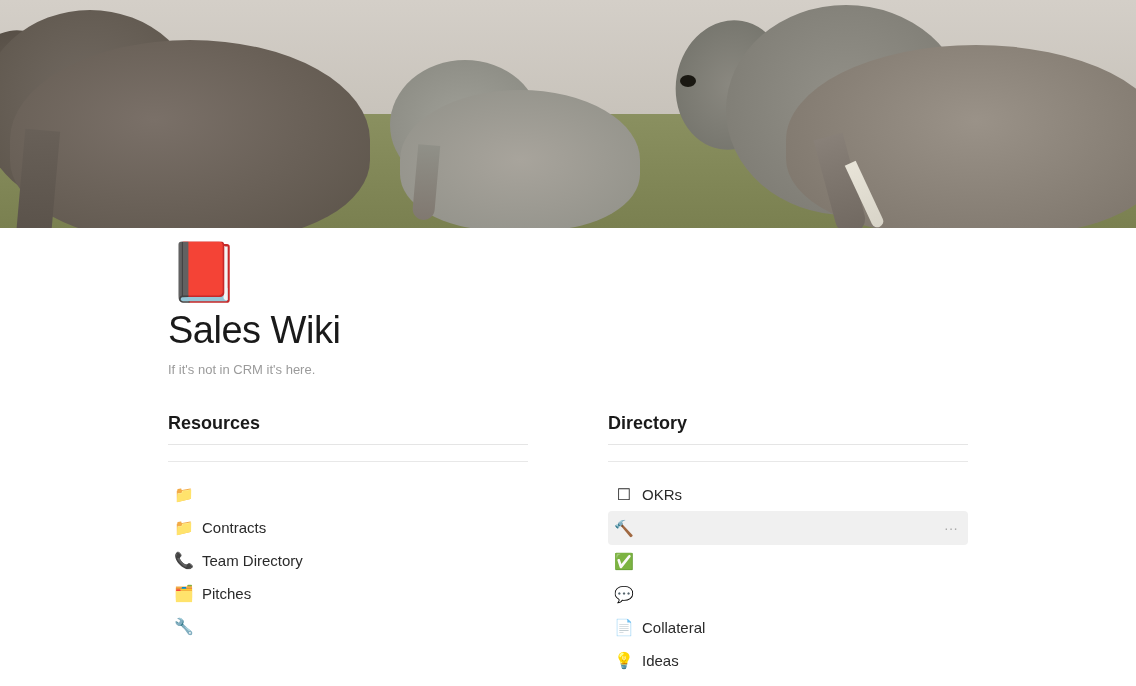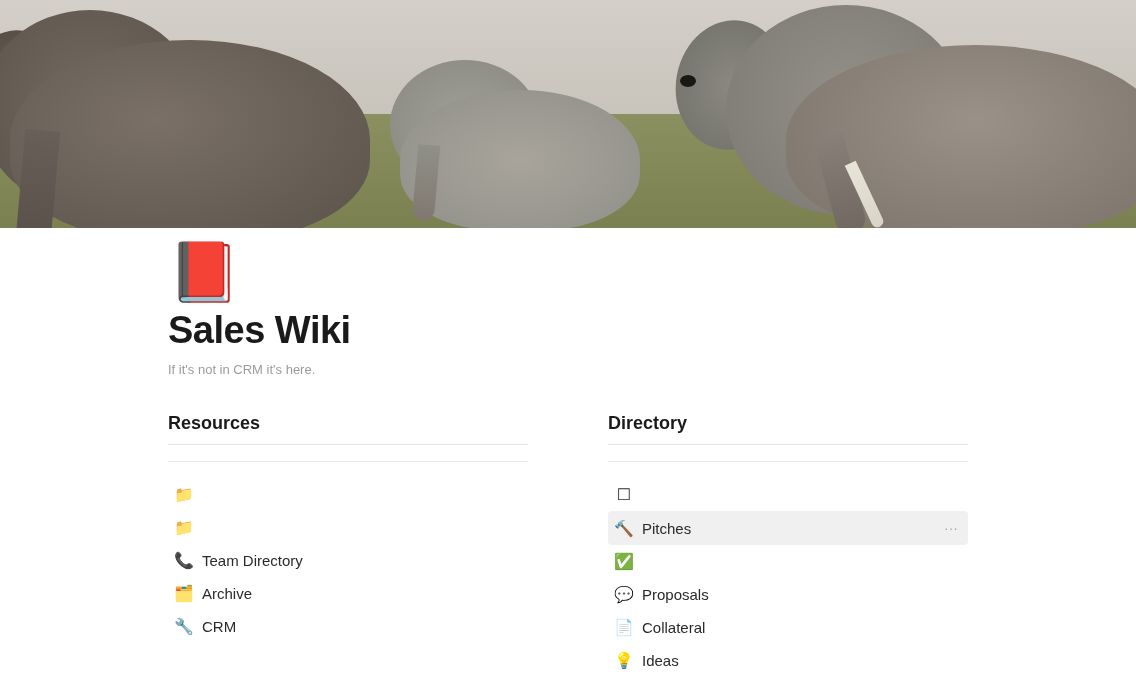--- a/index.html
+++ b/index.html
@@ -180,21 +180,21 @@
     .book-emoji {
       font-size: 58px;
       line-height: 1;
       display: block;
       margin-top: 15px;
       margin-bottom: 8px;
     }
 
     .page-title {
       font-size: 38px;
-      font-weight: 700;
+      font-weight: 400;
       color: #1a1a1a;
       margin-bottom: 10px;
       letter-spacing: -0.5px;
     }
 
     .page-subtitle {
       font-size: 13px;
       color: #9b9b9b;
       margin-bottom: 36px;
     }
@@ -339,54 +339,53 @@
       <div class="column-header">Resources</div>
       <hr class="divider-line">
       <ul class="nav-list">
         <li class="nav-item">
           <span class="item-icon">📁</span>
         </li>
         <li class="nav-item">
           <span class="add-btn">+</span>
           <span class="drag-handle">⠿</span>
           <span class="item-icon">📁</span>
+          <a class="item-label">Contracts</a>
         </li>
         <li class="nav-item">
           <span class="item-icon">📞</span>
           <a class="item-label">Team Directory</a>
         </li>
         <li class="nav-item">
           <span class="item-icon">🗂️</span>
-          <a class="item-label">Archive</a>
+          <a class="item-label">Pitches</a>
         </li>
         <li class="nav-item">
           <span class="item-icon">🔧</span>
-          <a class="item-label">CRM</a>
         </li>
       </ul>
     </div>
 
     <div class="column">
       <div class="column-header">Directory</div>
       <hr class="divider-line">
       <ul class="nav-list">
         <li class="nav-item">
           <span class="item-icon">☐</span>
+          <a class="item-label">OKRs</a>
         </li>
         <li class="nav-item highlighted">
           <span class="item-icon">🔨</span>
-          <a class="item-label">Pitches</a>
           <span class="more-btn">···</span>
         </li>
         <li class="nav-item">
           <span class="item-icon">✅</span>
         </li>
         <li class="nav-item">
           <span class="item-icon">💬</span>
-          <a class="item-label">Proposals</a>
         </li>
         <li class="nav-item">
           <span class="item-icon">📄</span>
           <a class="item-label">Collateral</a>
         </li>
         <li class="nav-item">
           <span class="item-icon">💡</span>
           <a class="item-label">Ideas</a>
         </li>
       </ul>

